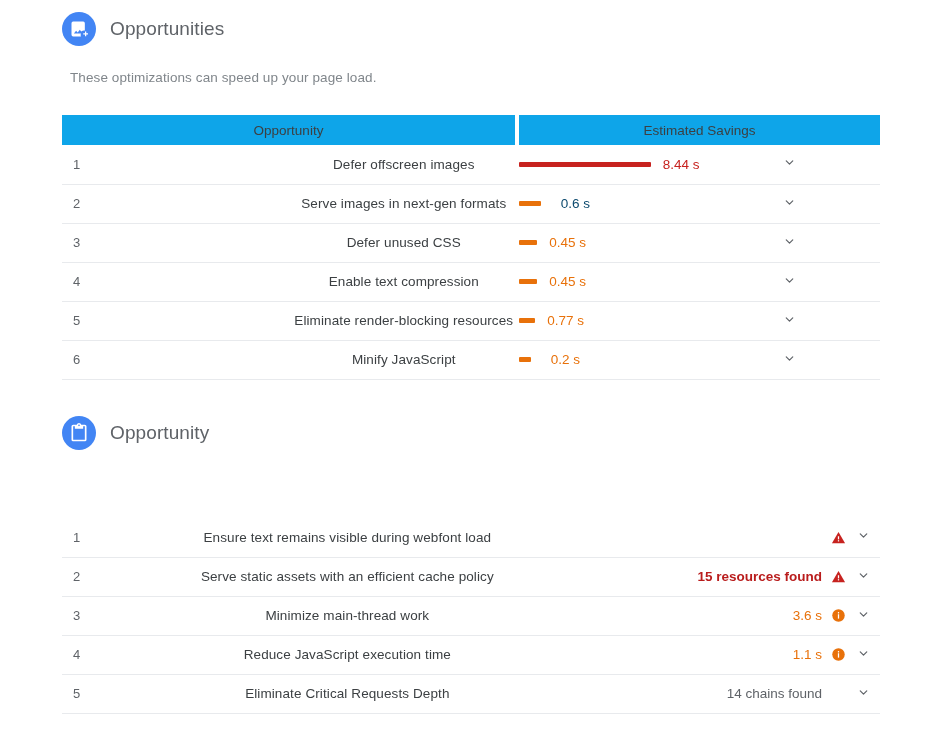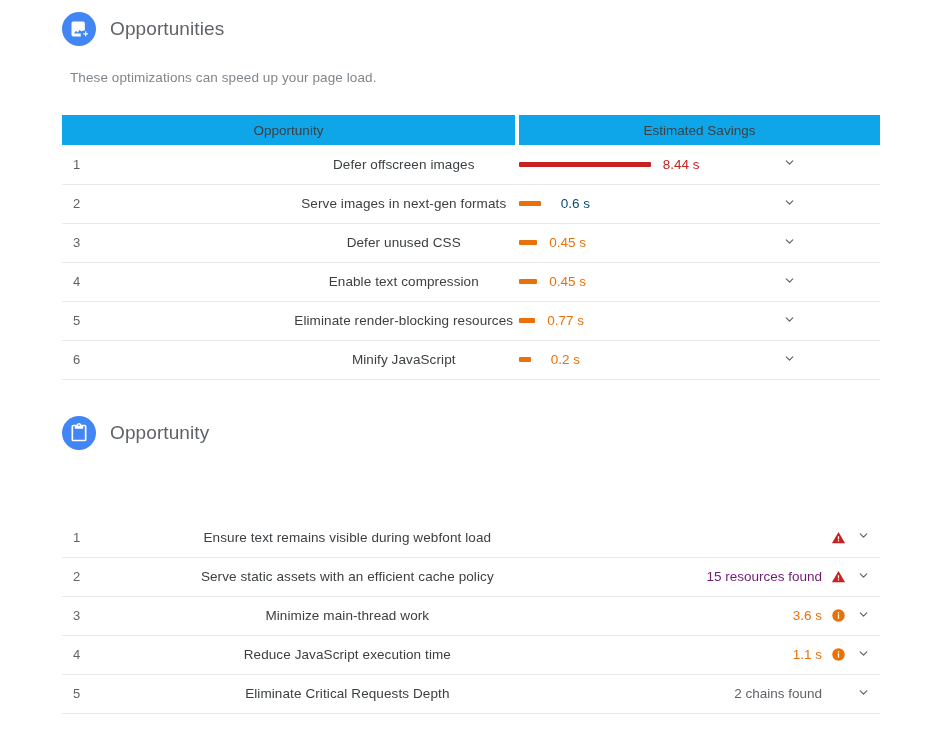--- a/index.html
+++ b/index.html
@@ -295,21 +295,21 @@
             </td>
             <td class="c-chev"><span class="chev"><svg width="13" height="13" viewBox="0 0 24 24">
                   <path fill="none" stroke="#5f6368" stroke-width="2.2" stroke-linecap="round" stroke-linejoin="round" d="M6 9l6 6 6-6"></path>
                 </svg></span></td>
           </tr>
           <tr class="lh-row">
             <td class="c-idx">2</td>
             <td class="c-name" colspan="2">Serve static assets with an efficient cache policy</td>
             <td class="c-val">
               <div class="d-row-val">
-                <span class="val-text" style="color:#701a75;min-width:0;">15 resources found</span>
+                <span class="val-text" style="color:#b91c1c;min-width:0;font-weight:bold;">15 resources found</span>
                 <span class="status-ico">
                   <svg width="15" height="15" viewBox="0 0 24 24">
                     <path fill="#c7221f" d="M12 3L1.5 21h21L12 3z"></path>
                     <rect x="11" y="10" width="2" height="5" fill="#ffffff"></rect>
                     <rect x="11" y="16.3" width="2" height="2" fill="#ffffff"></rect>
                   </svg>
                 </span>
               </div>
             </td>
             <td class="c-chev"><span class="chev"><svg width="13" height="13" viewBox="0 0 24 24">
@@ -352,21 +352,21 @@
             </td>
             <td class="c-chev"><span class="chev"><svg width="13" height="13" viewBox="0 0 24 24">
                   <path fill="none" stroke="#5f6368" stroke-width="2.2" stroke-linecap="round" stroke-linejoin="round" d="M6 9l6 6 6-6"></path>
                 </svg></span></td>
           </tr>
           <tr class="lh-row">
             <td class="c-idx">5</td>
             <td class="c-name" colspan="2">Eliminate Critical Requests Depth</td>
             <td class="c-val">
               <div class="d-row-val">
-                <span class="val-text" style="color:#5f6368;min-width:0;">2 chains found</span>
+                <span class="val-text" style="color:#5f6368;min-width:0;">14 chains found</span>
                 <span class="status-ico"></span>
               </div>
             </td>
             <td class="c-chev"><span class="chev"><svg width="13" height="13" viewBox="0 0 24 24">
                   <path fill="none" stroke="#5f6368" stroke-width="2.2" stroke-linecap="round" stroke-linejoin="round" d="M6 9l6 6 6-6"></path>
                 </svg></span></td>
           </tr>
         </tbody>
     </table>
   </div>

